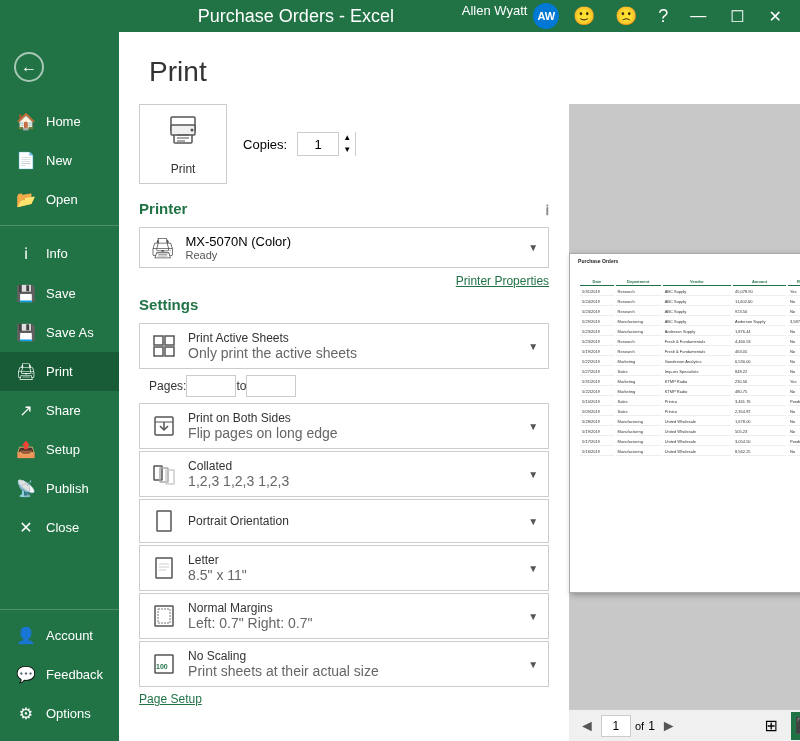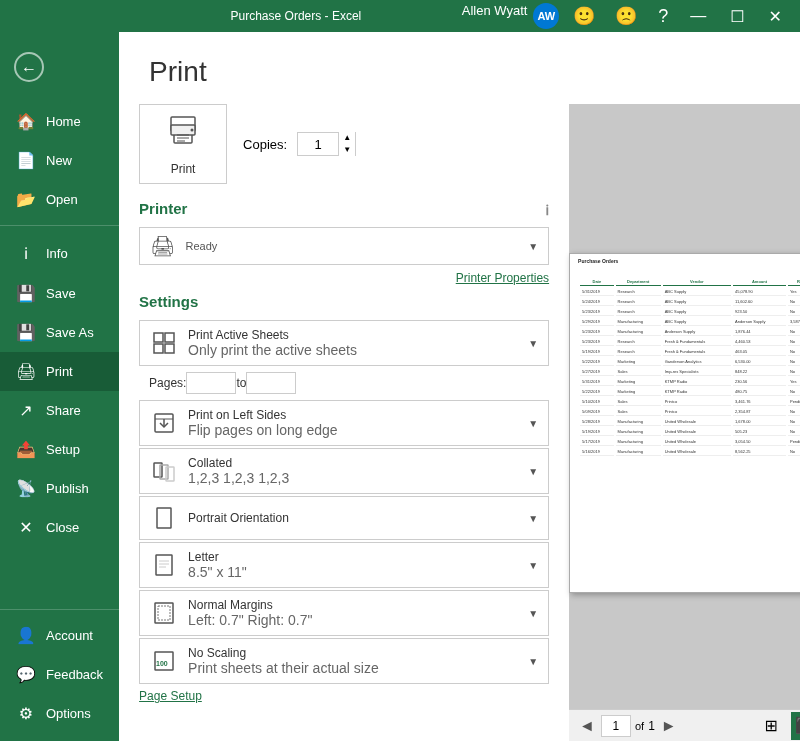--- a/index.html
+++ b/index.html
@@ -8,21 +8,21 @@
     
     .title-bar {
       height: 32px;
       background: #217346;
       display: flex;
       align-items: center;
       justify-content: space-between;
       padding: 0 10px;
       color: white;
     }
-    .title-bar-center { flex: 1; text-align: center; font-size: 12px; }
+    .title-bar-center { flex: 1; text-align: center; font-size: 18px; }
     .title-bar-right { display: flex; align-items: center; gap: 8px; }
     .title-bar-user { display: flex; align-items: flex-start; gap: 6px; font-size: 13px; }
     .avatar-circle {
       width: 26px; height: 26px; border-radius: 50%;
       background: #0078d4; color: white; display: flex;
       align-items: center; justify-content: center; font-size: 11px; font-weight: bold;
     }
     .win-btn { background: none; border: none; color: white; cursor: pointer; font-size: 16px; padding: 2px 8px; }
     .title-icon-btn { background: none; border: none; color: white; cursor: pointer; font-size: 18px; padding: 2px 6px; }
 
@@ -324,20 +324,21 @@
         </div>
 
         <div class="section-title">
           <span>Printer</span>
           <span class="info-icon">ℹ</span>
         </div>
 
         <div class="printer-dropdown">
           <span class="printer-icon">🖨</span>
           <div class="printer-info">
+            <div class="printer-name">MX-5070N (Color)</div>
             <div class="printer-status">Ready</div>
           </div>
           <span class="dropdown-arrow">▼</span>
         </div>
 
         <div class="printer-props">Printer Properties</div>
 
         <div class="section-title">Settings</div>
 
         <div class="setting-item">
@@ -366,21 +367,21 @@
         <div class="setting-item">
           <div class="setting-icon">
             <svg width="24" height="24" viewBox="0 0 24 24">
               <rect x="3" y="3" width="18" height="18" fill="none" stroke="#555" stroke-width="1.5" rx="1"></rect>
               <line x1="3" y1="8" x2="21" y2="8" stroke="#555" stroke-width="1"></line>
               <path d="M 8 12 L 12 16 L 16 12" fill="none" stroke="#555" stroke-width="1.5"></path>
               <line x1="12" y1="8" x2="12" y2="16" stroke="#555" stroke-width="1.5"></line>
             </svg>
           </div>
           <div class="setting-text">
-            <div class="setting-title">Print on Left Sides</div>
+            <div class="setting-title">Print on Both Sides</div>
             <div class="setting-desc">Flip pages on long edge</div>
           </div>
           <span class="setting-arrow">▼</span>
         </div>
 
         <div class="setting-item">
           <div class="setting-icon">
             <svg width="24" height="24" viewBox="0 0 24 24">
               <rect x="2" y="4" width="8" height="14" fill="none" stroke="#555" stroke-width="1.5" rx="0.5"></rect>
               <rect x="8" y="6" width="8" height="14" fill="none" stroke="#aaa" stroke-width="1.5" rx="0.5"></rect>

